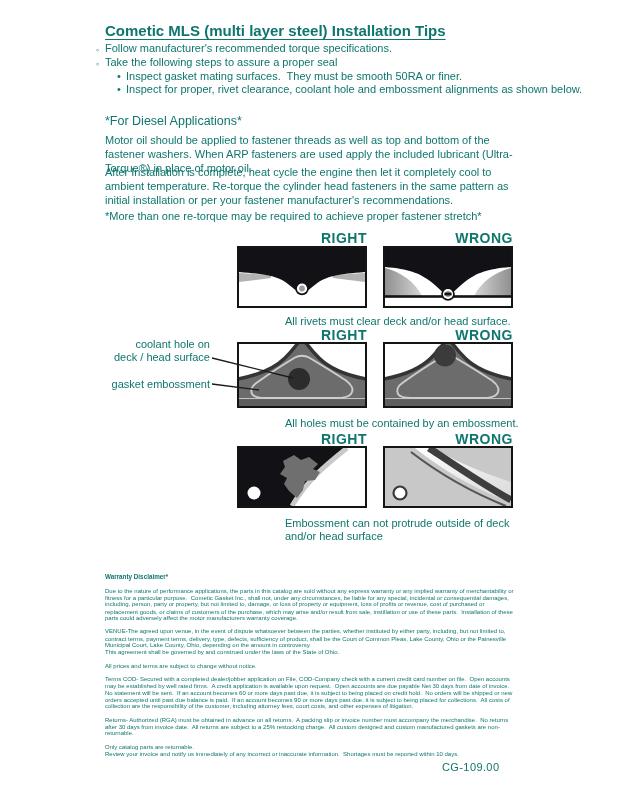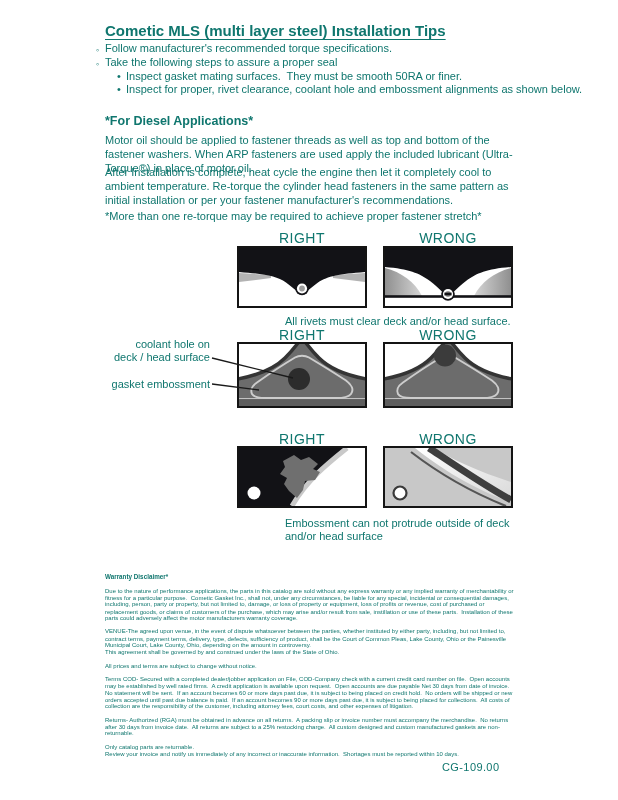--- a/index.html
+++ b/index.html
@@ -15,27 +15,27 @@
     text-decoration:underline; text-underline-offset:3px;
   }
 
   .tips { left:96px; top:42px; font-size:11px; line-height:13px; }
   .tip-row { display:flex; }
   .tip-row.lvl2 { margin-left:21px;align-items:flex-end; }
   .tip-marker { width:9px; flex:0 0 auto; }
   .lvl1 .tip-marker::before { content:"\25E6"; font-size:9px; position:relative; top:1px; }
   .lvl2 .tip-marker::before { content:"\2022"; }
 
-  .diesel-heading { left:105px; top:114px; font-size:12.5px; font-weight:bold; }
+  .diesel-heading { left:105px; top:114px; font-size:12.5px; font-weight:normal; }
   .body-par { left:105px; width:414px; font-size:11px; line-height:14px; }
   .p1 { top:133px; }
   .p2 { top:165px; }
   .note { top:209px; }
 
-  .col-label { width:130px; text-align:center; font-size:14px; font-weight:400; letter-spacing:.5px; }
+  .col-label { width:130px; text-align:right; font-size:14px; font-weight:700; letter-spacing:.5px; }
   .dbox { width:126px; height:58px; border:2px solid #141414; background:#fff; }
   .dbox.tall { height:62px; }
   .dbox svg { display:block; }
   .caption { font-size:11px; line-height:13px;margin-left:48px; }
 
   .callout { font-size:11px; line-height:12.5px; text-align:right; }
 
   .warranty {
     left:105px; top:574px; width:687px;
     transform:scale(0.6); transform-origin:0 0;
@@ -147,20 +147,21 @@
       <path d="M0,34 C20,30 36,24 46,14 C52,8 56,3 59,0 L67,0 C70,3 74,8 80,14 C90,24 106,30 126,34 L126,62 L0,62 Z" fill="#6c6c6c"></path>
       <path d="M-1,35 C20,31 36,24 46,14 C52,8 56,3 59,-1" stroke="#343434" stroke-width="3.5" fill="none"></path>
       <path d="M127,35 C106,31 90,24 80,14 C74,8 70,3 67,-1" stroke="#343434" stroke-width="3.5" fill="none"></path>
       <rect x="0" y="54" width="126" height="1.2" fill="#c2c2c2"></rect>
       <rect x="0" y="55.2" width="126" height="6.8" fill="#5e5e5e"></rect>
       <path d="M13,50 C11,45 13,42 18,38.5 C30,30 46,19.5 56,13.5 C60,11 66,11 70,13.5 C80,19.5 97,30 107,36.5 C113,41 115,46 112,50 C109.5,53.3 104,54 97,54 L26,54 C19,54 14.8,52.8 13,50 Z" stroke="#cdcdcd" stroke-width="2" fill="none"></path>
       <circle cx="60" cy="11.5" r="11" fill="#3b3b3b"></circle>
     </svg>
   </div>
 
+  <div class="abs caption pre" style="left:237px; top:417px; width:290px;">All holes must be contained by an embossment.</div>
 
   <div class="abs callout pre" style="right:408px; top:378px; width:160px;">gasket embossment</div>
   <div class="abs callout pre" style="right:408px; top:338px; width:160px;">coolant hole on
 deck / head surface</div>
 
   <div class="abs col-label" style="left:237px; top:431px;">RIGHT</div>
   <div class="abs col-label" style="left:383px; top:431px;">WRONG</div>
 
   <div class="abs dbox" style="left:237px; top:446px;">
     <svg width="126" height="58" viewBox="0 0 126 58">

